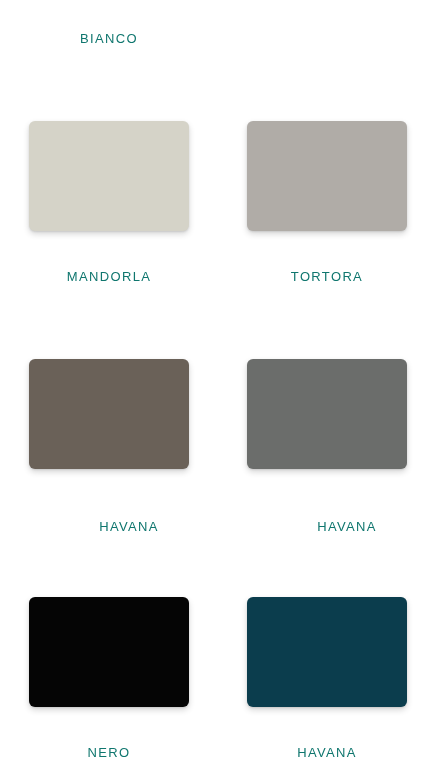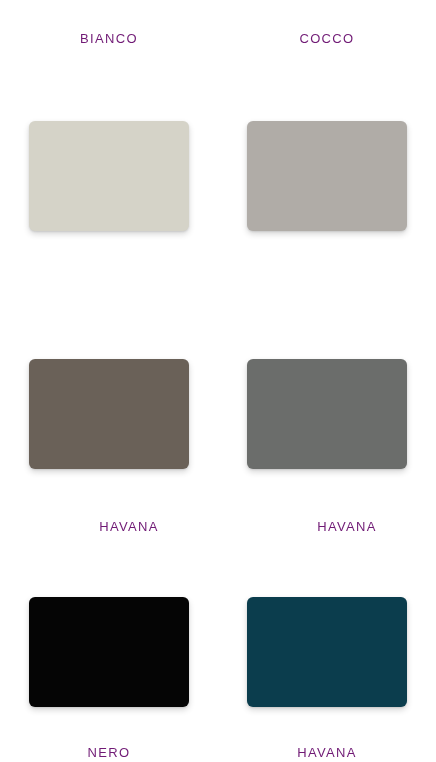--- a/index.html
+++ b/index.html
@@ -29,21 +29,21 @@
     width: 436px;
     display: flex;
     flex-direction: row;
   }
   .label-cell {
     width: 218px;
     text-align: center;
     font-size: 13px;
     line-height: 16px;
     letter-spacing: 1.35px;
-    color: #701a75;
+    color: #0f766e;
     font-weight: 400;
     white-space: nowrap;
   }
 
   
   .swatch-row {
     position: absolute;
     left: 0;
     width: 436px;
     height: 110px;
@@ -73,32 +73,35 @@
   .srow-2 { top: 597px; }
   .lrow-3 { top: 745px; }
 </style>
 </head>
 <body style="background: rgb(255, 255, 255);">
 
 <div id="palette">
 
   <div class="label-row lrow-0">
     <div class="label-cell">BIANCO</div>
-    <div class="label-cell">COCCO</div>
   </div>
 
   <div class="swatch-row srow-0">
     <div class="swatch-cell">
       <div class="swatch" style="background:#d5d3c8"></div>
     </div>
     <div class="swatch-cell">
       <div class="swatch" style="background:#b0aca7"></div>
     </div>
   </div>
 
+  <div class="label-row lrow-1">
+    <div class="label-cell">MANDORLA</div>
+    <div class="label-cell">TORTORA</div>
+  </div>
 
   <div class="swatch-row srow-1">
     <div class="swatch-cell">
       <div class="swatch" style="background:#6a6158"></div>
     </div>
     <div class="swatch-cell">
       <div class="swatch" style="background:#6b6d6b"></div>
     </div>
   </div>
 

